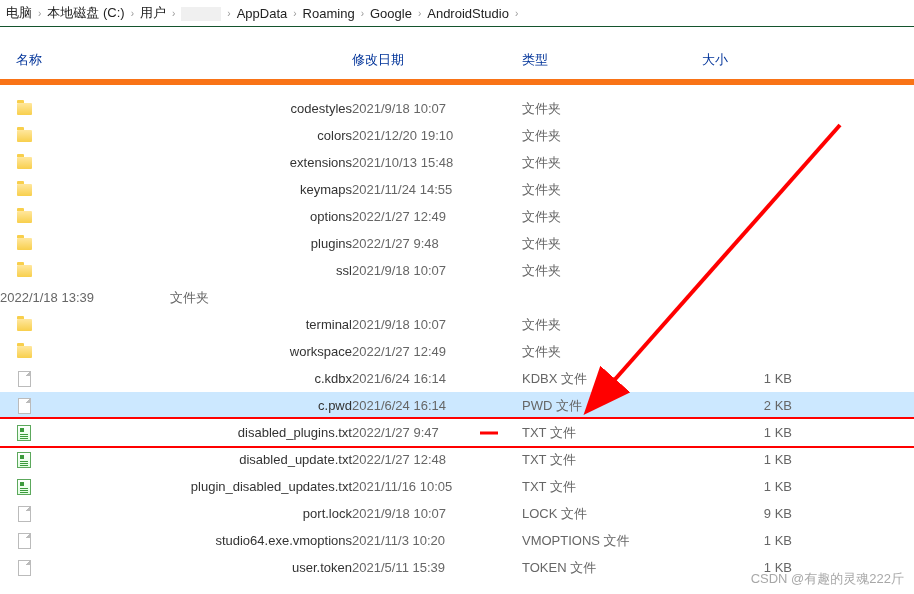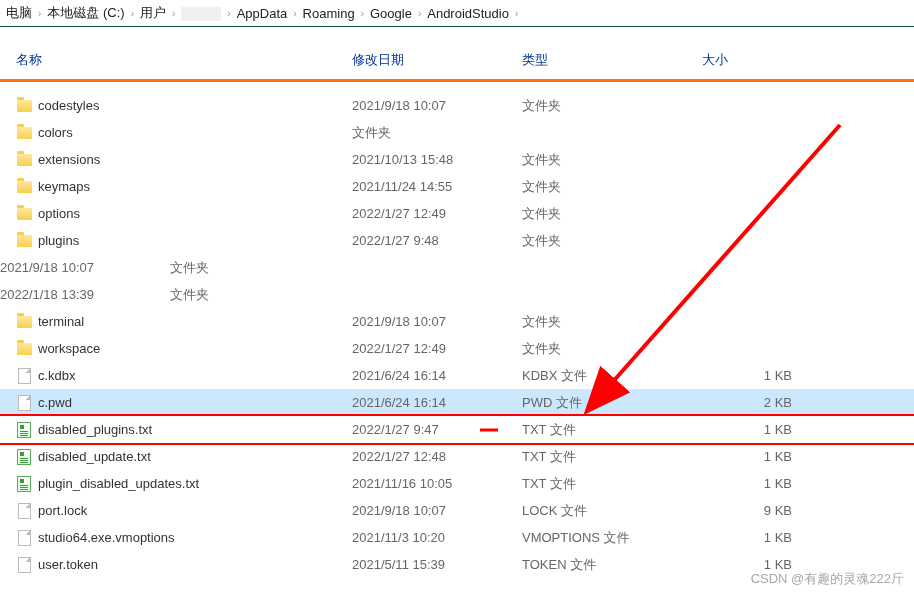--- a/index.html
+++ b/index.html
@@ -31,21 +31,21 @@
     .breadcrumb .bc-item { cursor: pointer; white-space: nowrap; color: #222;}
     .breadcrumb .redact {
       display: inline-block;
       width: 40px; height: 14px;
       background: #f0f0f0;
       vertical-align: middle;
     }
     .headers {
       display: flex;
       background: #fff;
-      border-bottom: 3px solid #f97316;
+      border-bottom: 6px solid #f97316;
       font-size: 13px;
       color: #003399;
       padding: 6px 0 10px 0;
       margin-top: 18px;
     }
     .col-name { width: 352px; padding-left: 16px; }
     .col-date { width: 170px; }
     .col-type { width: 180px; }
     .col-size { width: 120px; text-align: left; }
     .rows { padding-top: 10px; }
@@ -56,21 +56,21 @@
       font-size: 13px;
       color: #333;
       cursor: pointer;
       position: relative;
     }
     .row.selected { background: #cce8ff; }
     .row.highlighted { 
       outline: 2px solid #ff0000; 
       z-index: 2;
     }
-    .row .cell-name { width: 352px; padding-left: 16px; display: flex; align-items: center; gap: 6px; }
+    .row .cell-name { width: 352px; padding-left: 16px; display: flex; align-items: center; gap: 6px; justify-content: space-between; }
     .row .cell-date { width: 170px; color: #666; }
     .row .cell-type { width: 180px; color: #666; }
     .row .cell-size { width: 120px; color: #666; padding-right: 30px; text-align: right; }
     .icon { width: 16px; height: 16px; flex-shrink: 0; display: inline-flex; align-items:center; justify-content:center;}
     .icon-folder {
       background: linear-gradient(to bottom, #ffe79e 0%, #f8cf4c 100%);
       border-radius: 1px;
       width: 15px; height: 12px;
       position: relative;
     }
@@ -183,20 +183,21 @@
       <div class="cell-type">文件夹</div>
       <div class="cell-size"></div>
     </div>
     <div class="row">
       <div class="cell-name">
         <span class="icon">
           <span class="icon-folder"></span>
         </span>
         <span>colors</span>
       </div>
+      <div class="cell-date">2021/12/20 19:10</div>
       <div class="cell-type">文件夹</div>
       <div class="cell-size"></div>
     </div>
     <div class="row">
       <div class="cell-name">
         <span class="icon">
           <span class="icon-folder"></span>
         </span>
         <span>extensions</span>
       </div>
@@ -231,20 +232,26 @@
         <span class="icon">
           <span class="icon-folder"></span>
         </span>
         <span>plugins</span>
       </div>
       <div class="cell-date">2022/1/27 9:48</div>
       <div class="cell-type">文件夹</div>
       <div class="cell-size"></div>
     </div>
     <div class="row">
+      <div class="cell-name">
+        <span class="icon">
+          <span class="icon-folder"></span>
+        </span>
+        <span>ssl</span>
+      </div>
       <div class="cell-date">2021/9/18 10:07</div>
       <div class="cell-type">文件夹</div>
       <div class="cell-size"></div>
     </div>
     <div class="row">
       <div class="cell-date">2022/1/18 13:39</div>
       <div class="cell-type">文件夹</div>
       <div class="cell-size"></div>
     </div>
     <div class="row">

